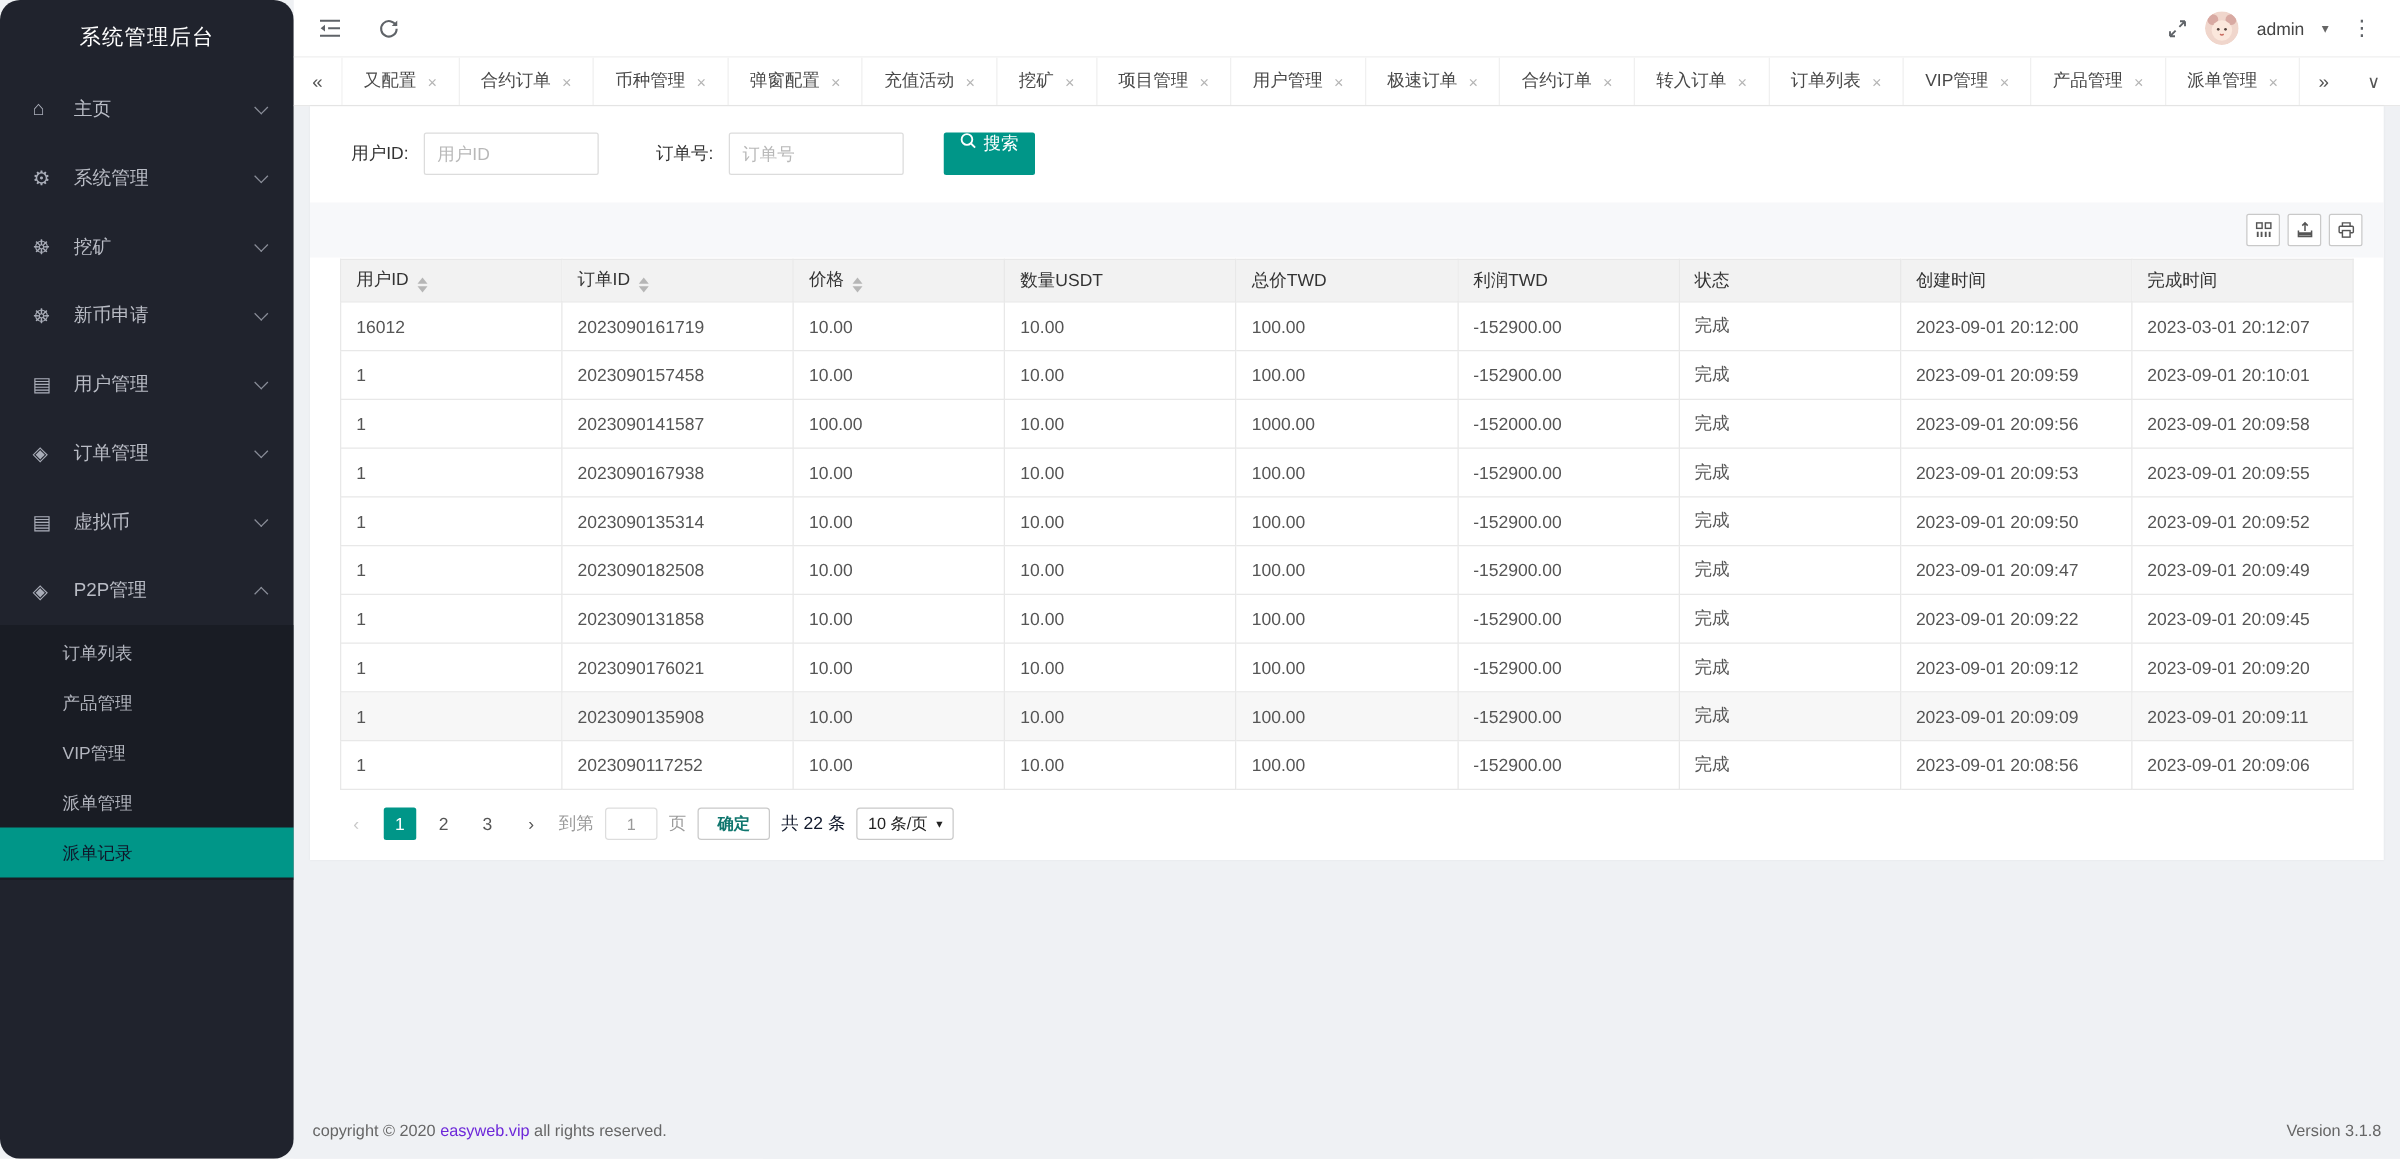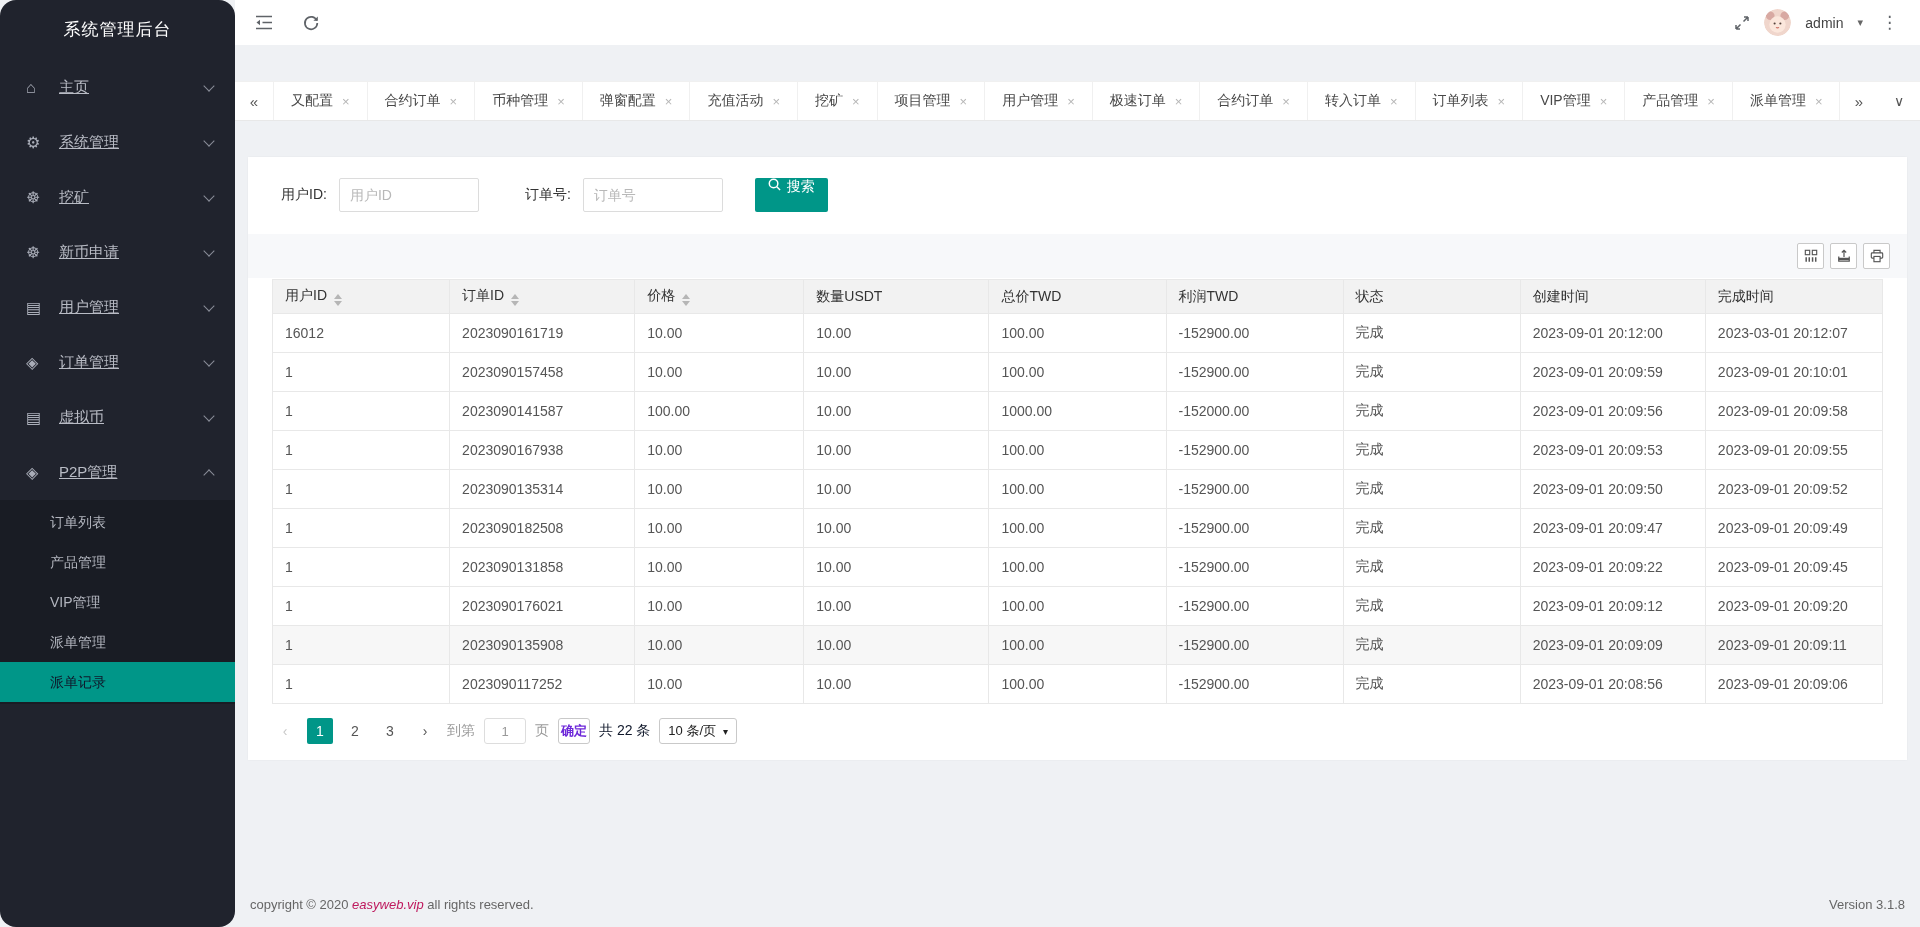--- a/index.html
+++ b/index.html
@@ -5,30 +5,30 @@
   * { box-sizing: border-box; margin: 0; padding: 0; }
   html,body { width:1920px; height:927px; overflow:hidden; }
   body { font-family:"Liberation Sans","DejaVu Sans",sans-serif; font-size:14px; color:#333; background:#eff1f4; }
   .app { position:relative; width:1920px; height:927px; display:flex; }
 
   
   .sidebar { width:235px; height:100%; background:#20232d; flex:0 0 235px;border-radius:16px; }
   .sidebar-title { height:60px; line-height:60px; text-align:center; color:#ffffff; font-size:17px; letter-spacing:1px; }
   .menu-item { display:flex; align-items:center; height:55px; padding:0 22px 0 26px; color:#b9bcc5; cursor:pointer; font-size:15px; }
   .mi-icon { width:24px; font-size:16px; color:#a9adb8; }
-  .mi-label { flex:1; margin-left:9px;text-decoration:underline; }
+  .mi-label { flex:1; margin-left:9px; }
   .chev { width:8px; height:8px; border-right:1.5px solid #8a8e99; border-bottom:1.5px solid #8a8e99; }
   .chev.down { transform:rotate(45deg); margin-top:-4px; }
   .chev.up { transform:rotate(-135deg); margin-top:4px; }
   .submenu { background:#191c24; padding:2px 0; }
   .sub-item { height:40px; line-height:40px; padding-left:50px; color:#b2b5be; font-size:14px; cursor:pointer; }
   .sub-item.active { background:#009688; color:#0f172a; }
 
   
-  .main { flex:1; display:flex; flex-direction:column; height:100%; min-width:0;gap:36px; }
+  .main { flex:1; display:flex; flex-direction:column; height:100%; min-width:0; }
 
   .topbar { height:45px; background:#fff; display:flex; align-items:center; padding:0 18px 0 20px; flex:0 0 45px; }
   .topbar .left { display:flex; align-items:center; gap:30px; }
   .icon-btn { display:inline-flex; align-items:center; justify-content:center; cursor:pointer; color:#5f6368; }
   .topbar .right { margin-left:auto; display:flex; align-items:center; gap:14px; }
   .avatar { width:27px; height:27px; border-radius:50%; overflow:hidden; flex:0 0 27px; }
   .admin-name { color:#444; }
   .caret-down { color:#666; font-size:11px; }
   .kebab { color:#5f6368; font-size:17px; cursor:pointer; padding:0 4px; }
 
@@ -64,27 +64,27 @@
   .sort i { width:0; height:0; border-left:4px solid transparent; border-right:4px solid transparent; display:block; }
   .sort .up { border-bottom:5px solid #b6b6b6; }
   .sort .dn { border-top:5px solid #b6b6b6; }
 
   .pagination { display:flex; align-items:center; gap:9px; margin:14px 24px 16px; font-size:14px; color:#555; }
   .pg { min-width:26px; height:26px; display:inline-flex; align-items:center; justify-content:center; border-radius:2px; cursor:pointer; color:#555; padding:0 6px; }
   .pg.disabled { color:#c8c8c8; cursor:default; }
   .pg.active { background:#009688; color:#fff; }
   .pg-goto-label, .pg-page-label { color:#9b9b9b; }
   .pg-input { width:42px; height:26px; border:1px solid #ddd; border-radius:3px; text-align:center; color:#999; font-size:13px; outline:none; }
-  .pg-confirm { height:26px; padding:0 2px; background:#fff; border:1px solid #c9c9c9; border-radius:3px; font-weight:bold; color:#6d28d9; cursor:pointer; font-size:13px; }
+  .pg-confirm { height:26px; padding:0 15px; background:#fff; border:1px solid #c9c9c9; border-radius:3px; font-weight:bold; color:#0f766e; cursor:pointer; font-size:13px; }
   .pg-total { color:#0f172a; }
   .pg-size { height:26px; border:1px solid #c9c9c9; border-radius:3px; display:inline-flex; align-items:center; gap:7px; padding:0 8px; color:#222; cursor:pointer; font-size:13px; }
   .pg-size .sel-caret { font-size:10px; color:#222; }
 
   .footer { margin-top:auto; display:flex; align-items:center; justify-content:space-between; padding:0 2px 15px; color:#666; font-size:13px; }
-  .footer a { color:#be185d; text-decoration:none;font-style:italic; }
+  .footer a { color:#6d28d9; text-decoration:none; }
 </style>
 </head>
 <body>
 
 <div class="app">
 
   <aside class="sidebar">
     <div class="sidebar-title">系统管理后台</div>
     <nav id="menu">
         <div class="menu-item">

